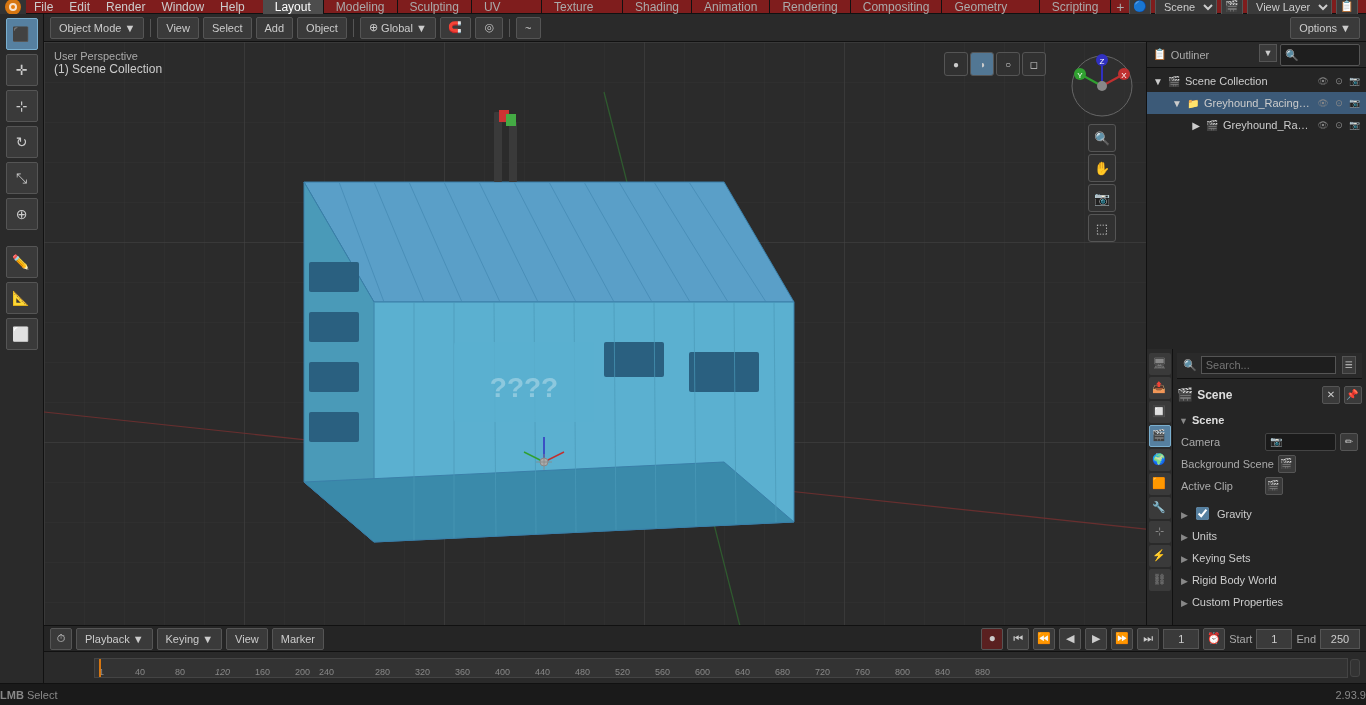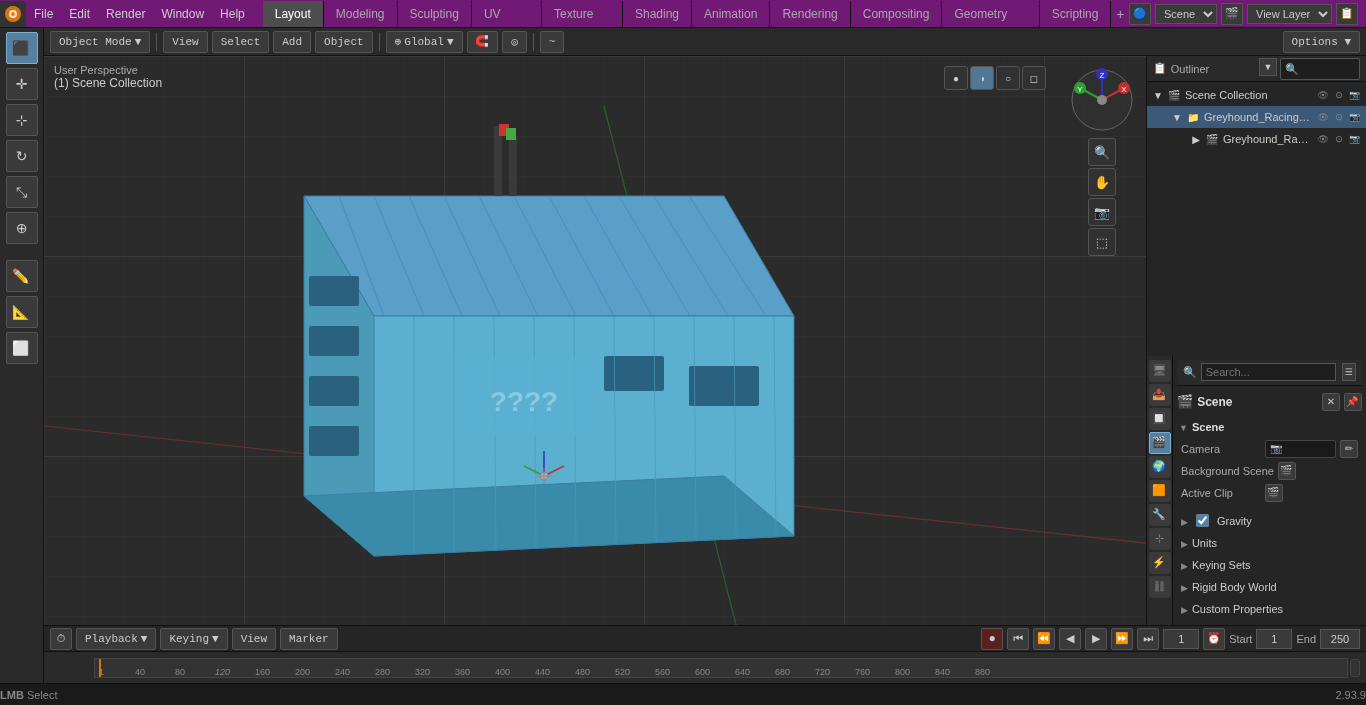--- a/index.html
+++ b/index.html
@@ -1,21 +1,21 @@
 <!DOCTYPE html>
 <html><head>
   <meta charset="utf-8">
   <style>
     * { box-sizing: border-box; margin: 0; padding: 0; }
     body { background: #1a1a1a; color: #ccc; font-family: sans-serif; font-size: 12px; overflow: hidden; width: 1366px; height: 705px; display: flex; flex-direction: column; }
 
     
     .top-menu-bar {
-      height: 28px;
-      background: #701a75;
+      height: 14px;
+      background: #7f1d1d;
       display: flex;
       align-items: center;
       border-bottom: 1px solid #111;
       flex-shrink: 0;
     }
     .top-menu-bar .blender-logo {
       width: 26px;
       height: 26px;
       display: flex;
       align-items: center;
@@ -138,21 +138,20 @@
       background: #3a3a3a;
       border: 1px solid #555;
       color: #ccc;
       font-size: 11px;
       padding: 0 8px;
       cursor: pointer;
       display: flex;
       align-items: center;
       gap: 3px;
       border-radius: 2px;
-      font-family: Liberation Mono, monospace;
     }
     .header-separator { width: 1px; height: 18px; background: #555; margin: 0 2px; }
 
     
     .viewport-3d {
       flex: 1;
       background: #303030;
       position: relative;
       overflow: hidden;
     }
@@ -838,21 +837,21 @@
       <div class="timeline-track">
         <div style="width:44px;flex-shrink:0;"></div>
         <div class="timeline-ruler">
 
           <span class="ruler-mark" style="left:4px;">1</span>
           <span class="ruler-mark" style="left:40px;">40</span>
           <span class="ruler-mark" style="left:80px;">80</span>
           <span class="ruler-mark" style="left:120px;font-style:italic;">120</span>
           <span class="ruler-mark" style="left:160px;">160</span>
           <span class="ruler-mark" style="left:200px;">200</span>
-          <span class="ruler-mark" style="left:240px;">240</span>
+          <span class="ruler-mark" style="left:224px;">240</span>
           <span class="ruler-mark" style="left:280px;">280</span>
           <span class="ruler-mark" style="left:320px;">320</span>
           <span class="ruler-mark" style="left:360px;">360</span>
           <span class="ruler-mark" style="left:400px;">400</span>
           <span class="ruler-mark" style="left:440px;">440</span>
           <span class="ruler-mark" style="left:480px;">480</span>
           <span class="ruler-mark" style="left:520px;">520</span>
           <span class="ruler-mark" style="left:560px;">560</span>
           <span class="ruler-mark" style="left:600px;">600</span>
           <span class="ruler-mark" style="left:640px;">640</span>

